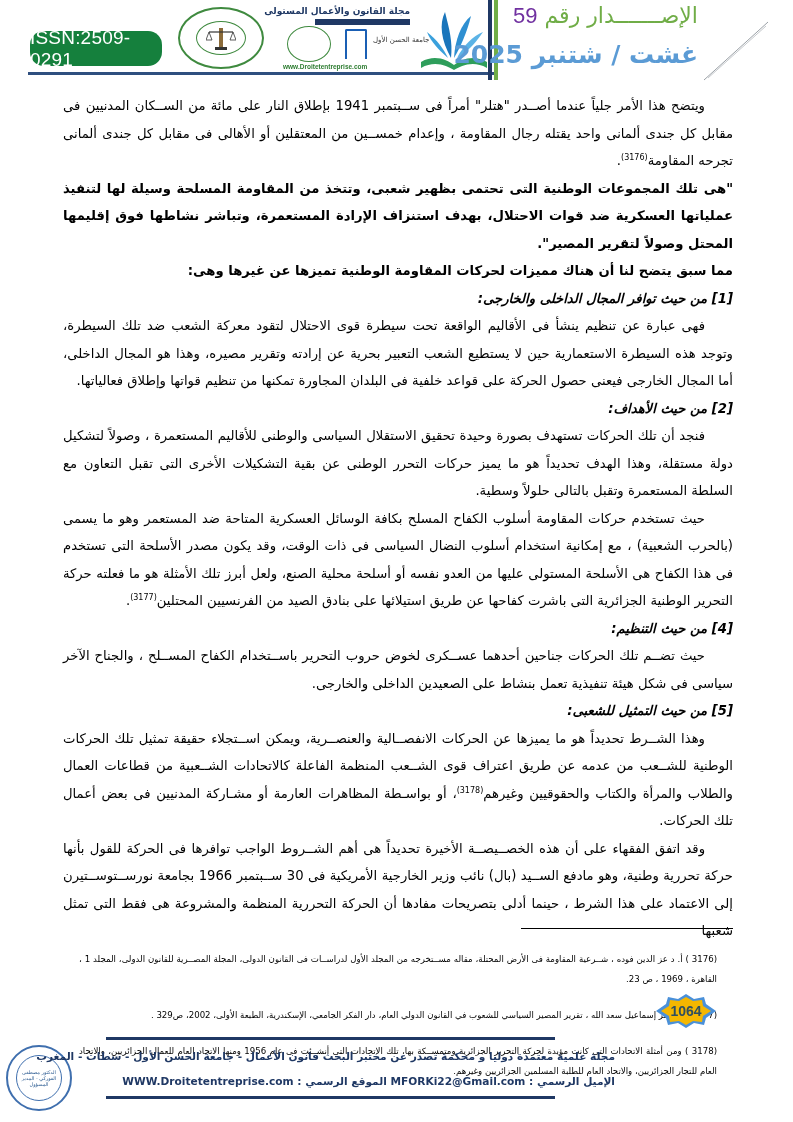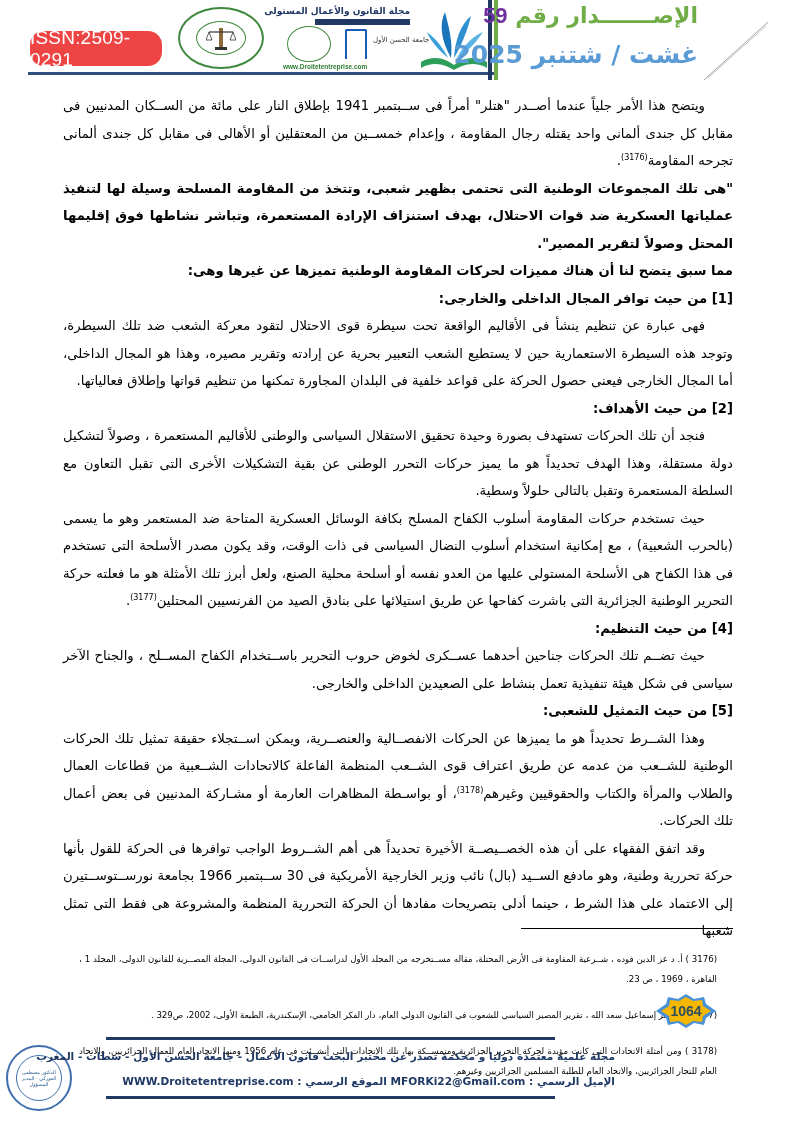--- a/index.html
+++ b/index.html
@@ -3,21 +3,21 @@
 <meta charset="utf-8">
 <style>
   * { box-sizing: border-box; margin: 0; padding: 0; }
   html, body { width: 793px; height: 1122px; background: #ffffff; overflow: hidden; }
   body { position: relative; font-family: "DejaVu Sans", sans-serif; color: #000; }
 
   
   .header { position: absolute; left: 0; top: 0; width: 793px; height: 90px; }
   .issn-badge {
     position: absolute; left: 30px; top: 31px; width: 132px; height: 35px;
-    background: #ef4444; border-radius: 14px; color: #fff;
+    background: #15803d; border-radius: 14px; color: #fff;
     font-family: "Liberation Sans", sans-serif; font-size: 19px; font-weight: normal;
     display: flex; align-items: center; justify-content: center; letter-spacing: 0.2px;
   }
   .lab-seal {
     position: absolute; left: 178px; top: 7px; width: 86px; height: 62px;
     border-radius: 50%; border: 2px solid #3f8a3f; background: #fff;
     display: flex; align-items: center; justify-content: center;
   }
   .lab-seal .inner { width: 50px; height: 34px; border-radius: 50%; border: 1px solid #3f8a3f; display:flex; align-items:center; justify-content:center; }
   .journal-logo { position: absolute; left: 283px; top: 6px; width: 205px; height: 66px; }
@@ -29,40 +29,40 @@
   .journal-logo .mini-seal { position: absolute; left: 4px; top: 20px; width: 44px; height: 36px; border-radius: 50%; border: 1.5px solid #3f8a3f; }
   .journal-logo .tower { position: absolute; left: 62px; top: 23px; width: 22px; height: 30px; border: 2px solid #1a5fb4; border-bottom: none; border-radius: 2px 2px 0 0; }
   .journal-logo .uni { position: absolute; left: 90px; top: 30px; font-size: 7px; color: #333; direction: rtl; white-space: nowrap; }
   .journal-logo .www { position: absolute; left: 0; top: 57px; font-size: 6.5px; font-weight: bold; color: #2e7d32; font-family: "Liberation Sans", sans-serif; }
   .journal-logo .leaf { position: absolute; left: 138px; top: 4px; width: 66px; height: 60px; }
   .header-rule { position: absolute; left: 28px; top: 72px; width: 470px; height: 3px; background: #2f4f7f; }
   .vbar1 { position: absolute; left: 488px; top: 0; width: 4px; height: 80px; background: #1f3864; }
   .vbar2 { position: absolute; left: 494px; top: 0; width: 4px; height: 80px; background: #70ad47; }
   .issue-line {
     position: absolute; right: 95px; top: 3px; direction: rtl; white-space: nowrap;
-    font-family: "DejaVu Sans", sans-serif; font-weight: bold; font-size: 22px; color: #70ad47;
+    font-family: "DejaVu Sans", sans-serif; font-weight: normal; font-size: 22px; color: #70ad47;
   }
   .issue-line .num { color: #7030a0; font-family: "Liberation Sans", sans-serif; }
   .date-line {
     position: absolute; right: 95px; top: 40px; direction: rtl; white-space: nowrap;
     font-family: "DejaVu Sans", sans-serif; font-weight: bold; font-size: 25px; color: #5b9bd5;
   }
   .slash-deco { position: absolute; left: 700px; top: 20px; width: 70px; height: 62px; }
 
   
   .content {
     position: absolute; left: 63px; top: 92px; width: 670px;
     direction: rtl; text-align: justify; font-family: "DejaVu Sans", sans-serif;
     font-size: 13.2px; line-height: 27.5px; color: #000;
   }
   .content p { margin: 0; }
   .content .indent { text-indent: 28px; }
   .content .lead-u { font-weight: bold; text-decoration: underline; font-size: 13px; }
   .content .def { font-weight: bold; }
-  .content .heading { font-weight: bold; }
+  .content .heading { font-weight: bold; font-style: italic; }
   .content sup { font-size: 8px; line-height: 0; vertical-align: super; }
 
   
   .fn-rule { position: absolute; right: 60px; top: 928px; width: 212px; height: 1px; background: #000; }
   .footnotes {
     position: absolute; left: 63px; top: 933px; width: 670px;
     direction: rtl; text-align: justify; font-family: "DejaVu Sans", sans-serif;
     font-size: 8.6px; line-height: 20px; color: #000;
   }
   .footnotes p { margin: 16px; }

